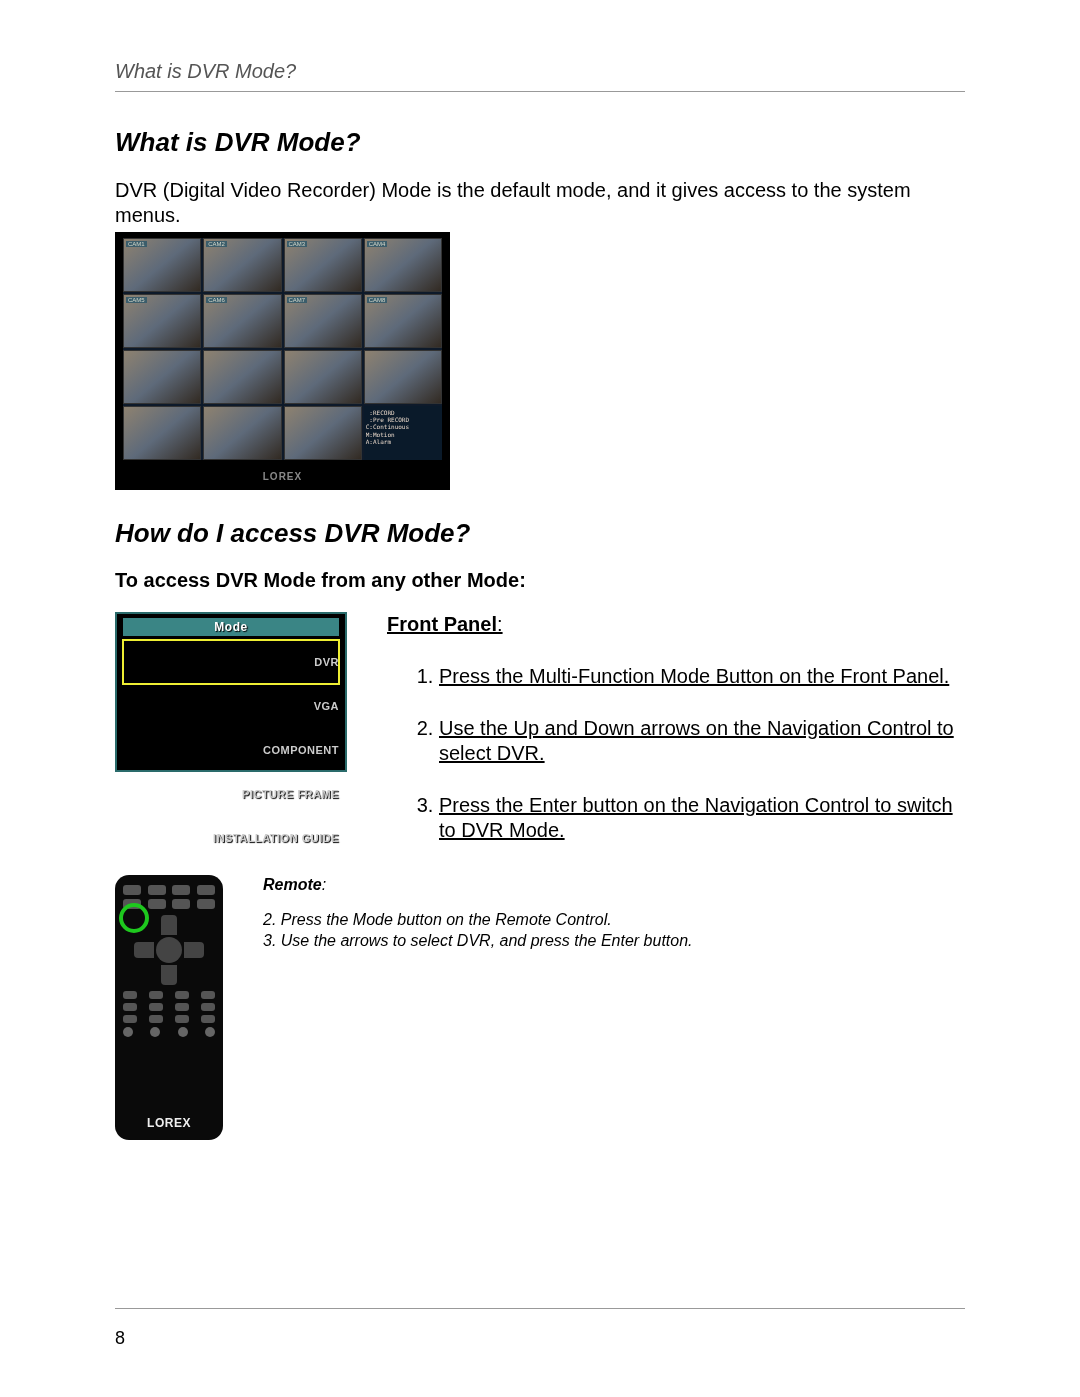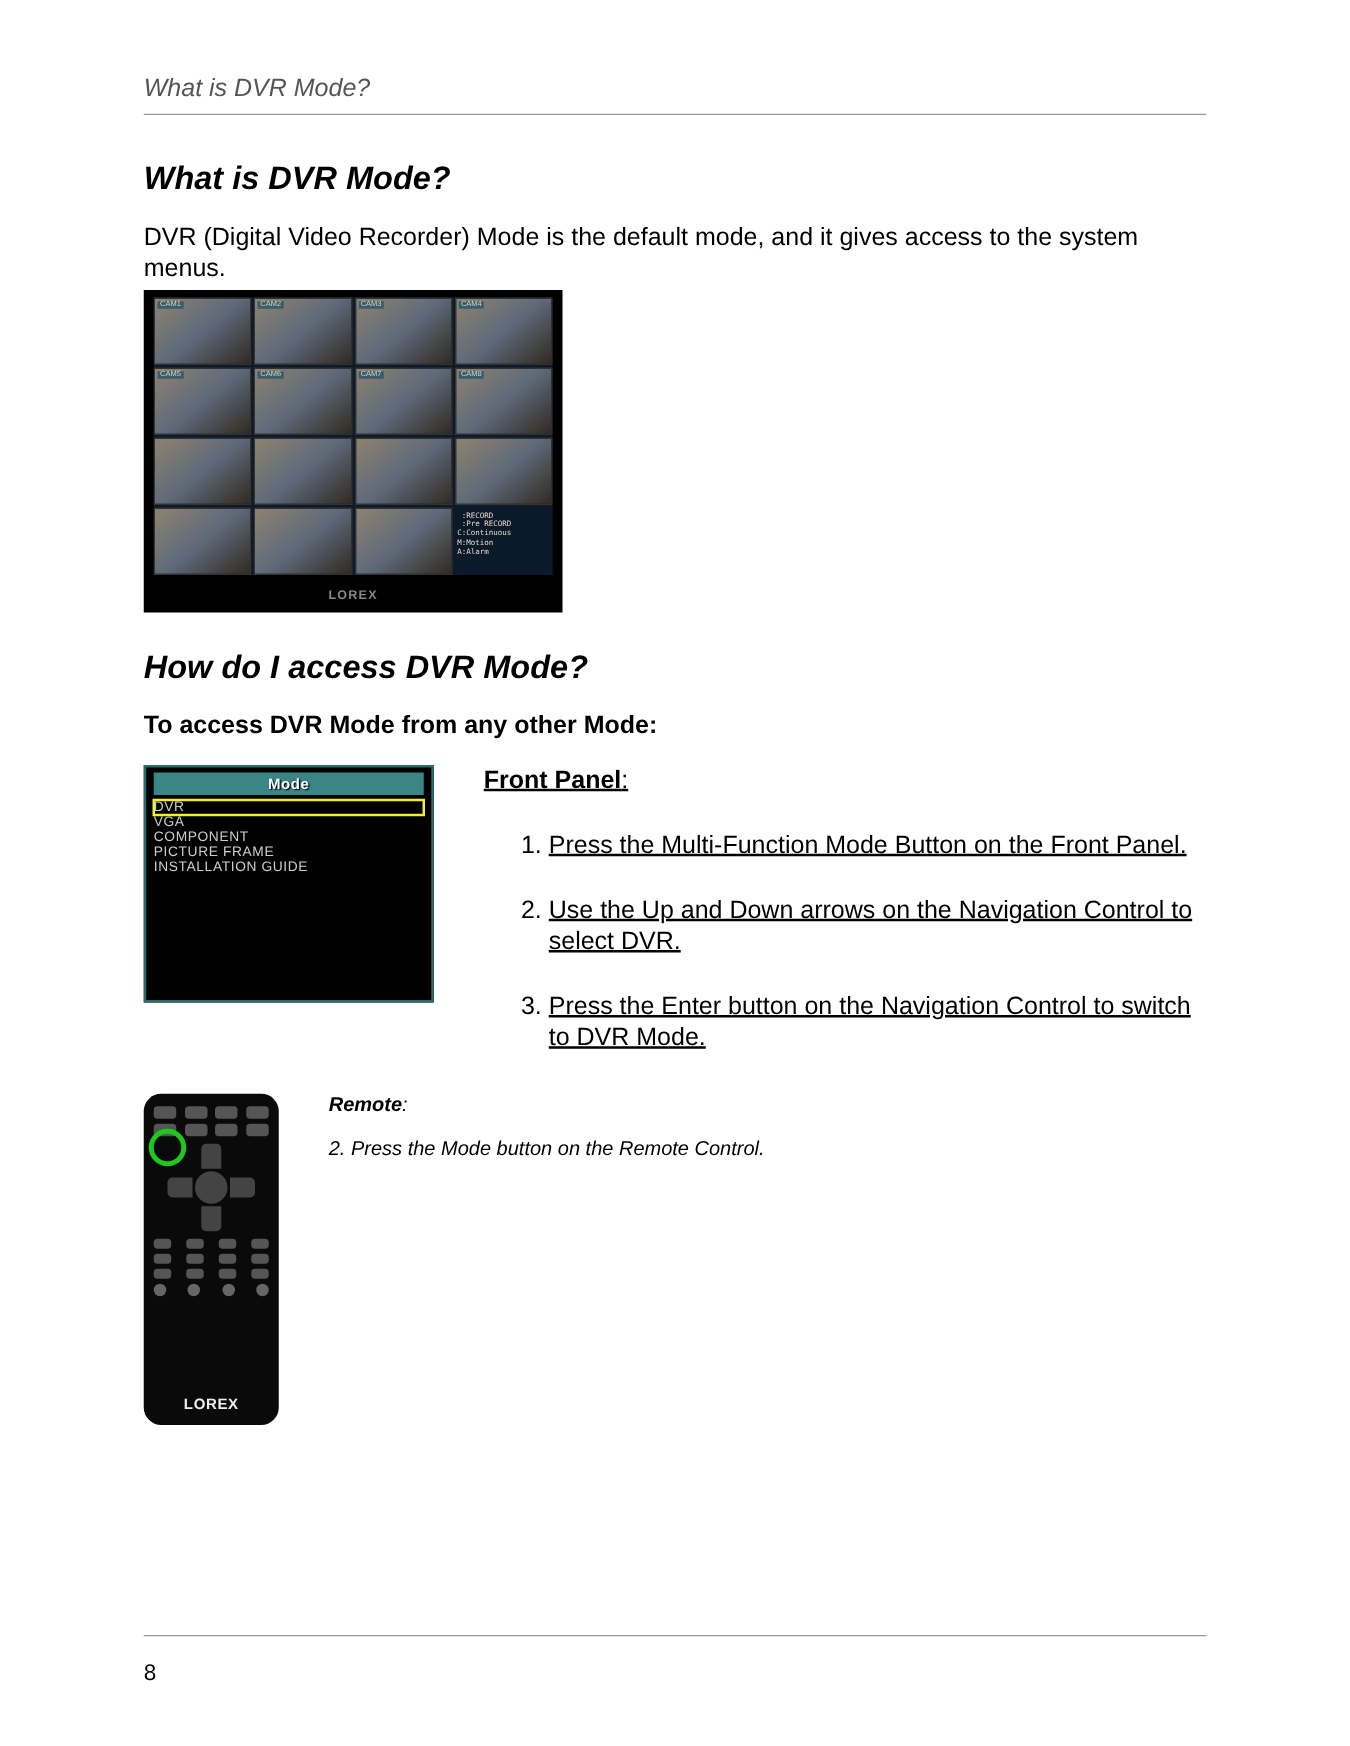--- a/index.html
+++ b/index.html
@@ -101,44 +101,44 @@
     font-size: 20px;
     margin: 12px 0 20px 0;
   }
   .row {
     display: flex;
     gap: 40px;
     margin-bottom: 30px;
   }
   .mode-menu {
     width: 232px;
-    height: 190px;
+    height: 160px;
     background: #000;
     border: 2px solid #2a6b6b;
     box-sizing: border-box;
     padding: 4px 6px;
     flex-shrink: 0;
   }
   .mode-title {
     background: #3a8585;
     color: #fff;
     text-align: center;
     font-size: 12px;
     padding: 2px 0;
     margin-bottom: 4px;
     font-weight: bold;
     letter-spacing: 0.5px;
     text-shadow: 1px 1px 1px #000;
   }
   .mode-item {
     color: #ccc;
-    text-align: left;
+    text-align: right;
     font-size: 11px;
-    padding: 0 0;
-    font-weight: normal;
+    padding: 16px 0;
+    font-weight: bold;
     letter-spacing: 0.5px;
     text-shadow: 1px 1px 1px #000;
   }
   .mode-item.selected {
     outline: 2px solid #eeee33;
     outline-offset: -1px;
   }
   .right-col {
     flex: 1;
     font-size: 20px;
@@ -354,19 +354,20 @@
           <div class="rbtn circle"></div>
           <div class="rbtn circle"></div>
           <div class="rbtn circle"></div>
         </div>
       <div class="remote-brand">LOREX</div>
     </div>
     <div class="remote-steps">
       <span class="label">Remote</span><span>:</span>
       <div style="height:14px"></div>
       <div>2. Press the Mode button on the Remote Control.</div>
+      <div>3. Use the arrows to select DVR, and press the Enter button.</div>
     </div>
   </div>
 
   <hr class="hr-bottom">
   <div class="page-number">8</div>
 
 </div>
 
 </body></html>

